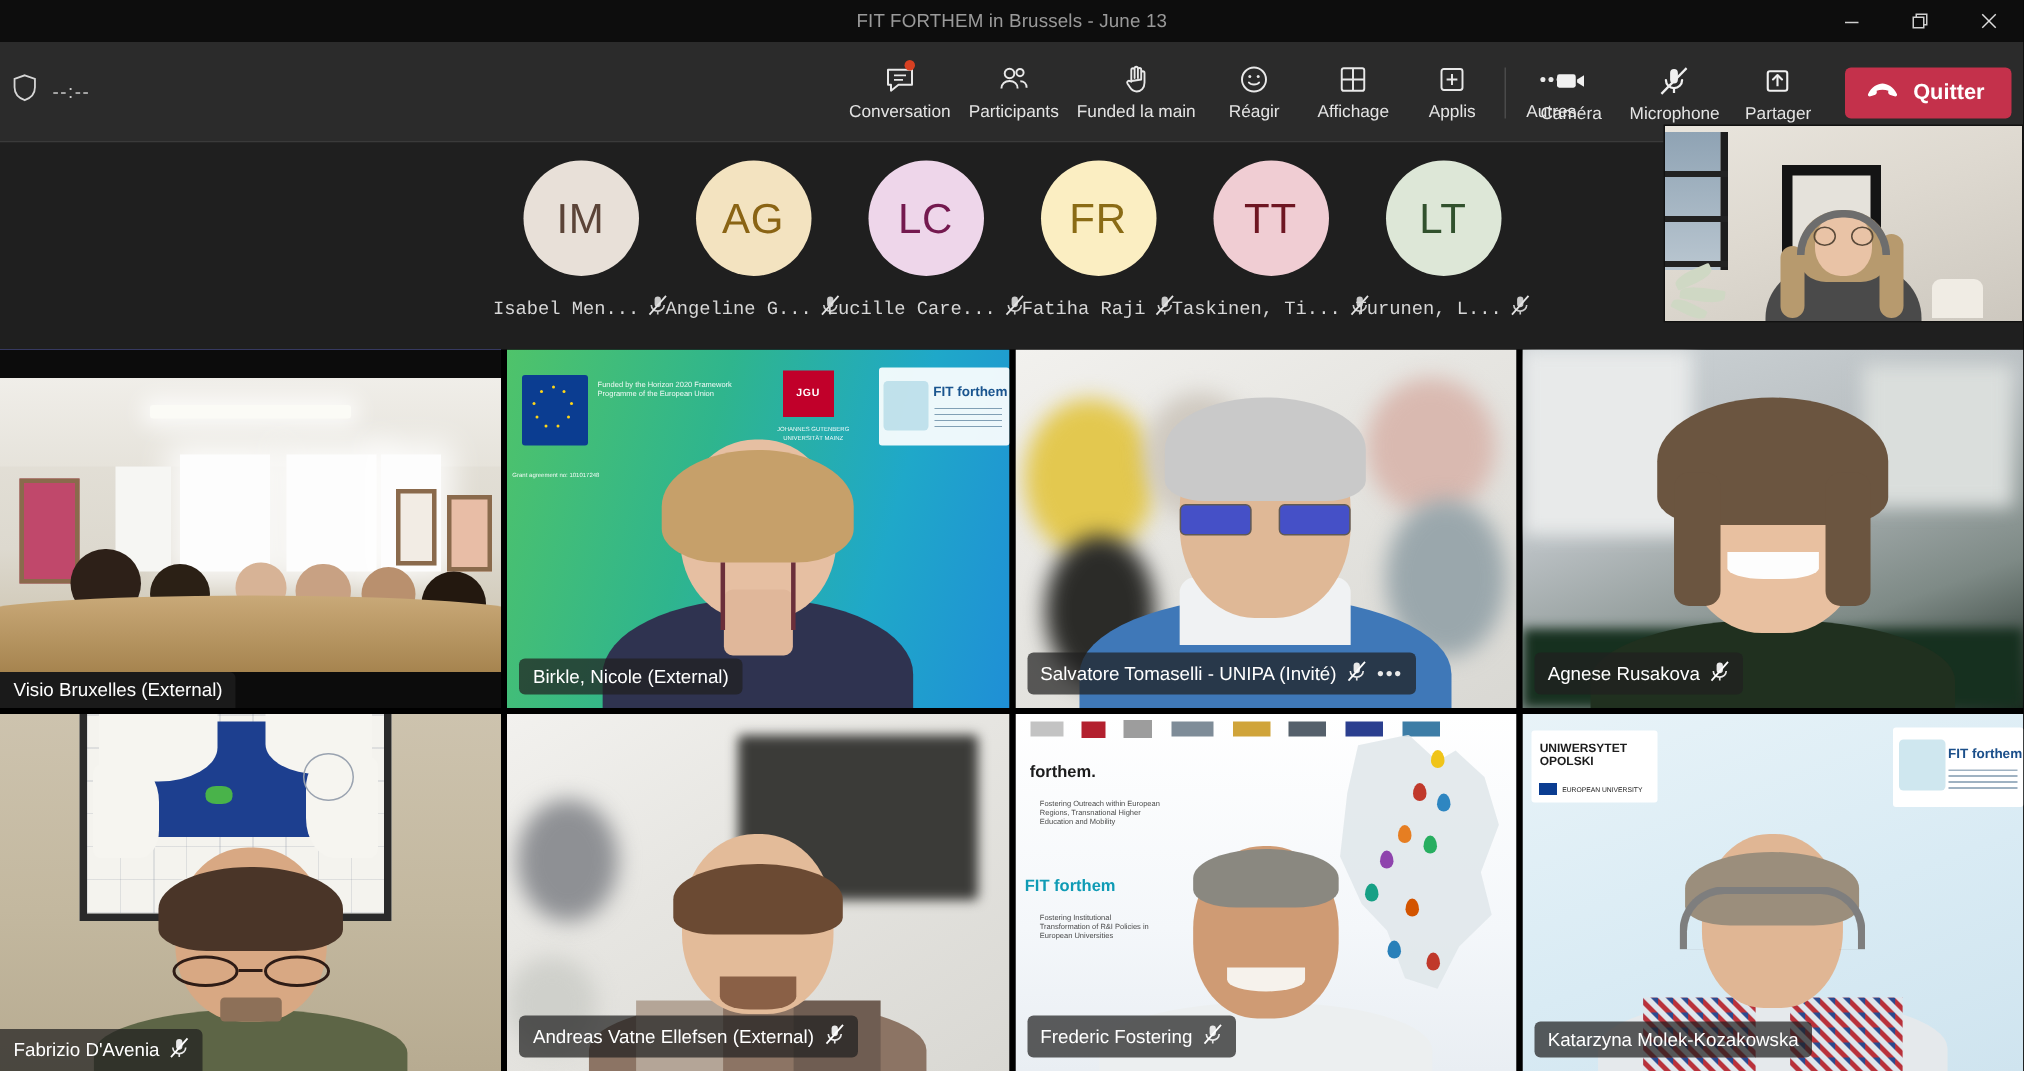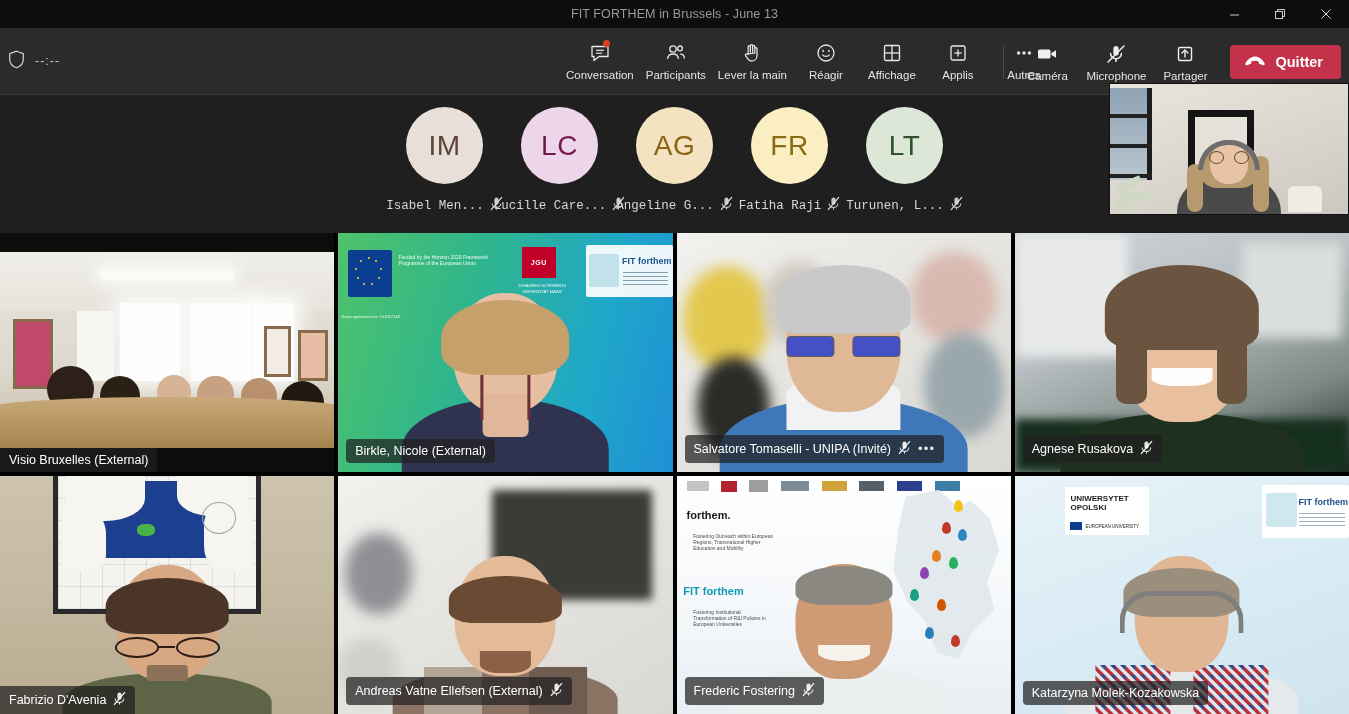--- a/index.html
+++ b/index.html
@@ -239,21 +239,21 @@
         </span>
         <span class="lbl">Participants</span>
       </div>
 
       <div class="tb-btn">
         <span class="ic">
           <svg width="24" height="24" viewBox="0 0 24 24">
             <path d="M8.2 13.5 V5.6 a1.1 1.1 0 0 1 2.2 0 V11 M10.4 11 V4.6 a1.1 1.1 0 0 1 2.2 0 V11 M12.6 11 V5.4 a1.1 1.1 0 0 1 2.2 0 V12 M14.8 12 V7.6 a1.1 1.1 0 0 1 2.2 0 v6.6 c0 3.4 -2.3 5.8 -5.2 5.8 c-2.2 0 -3.4 -1 -4.4 -2.6 L5.6 14.6 a1.15 1.15 0 0 1 1.8 -1.4 z" fill="none" stroke="#e8e8e8" stroke-width="1.25" stroke-linejoin="round" stroke-linecap="round"></path>
           </svg>
         </span>
-        <span class="lbl">Lever la main</span>
+        <span class="lbl">Funded la main</span>
       </div>
 
       <div class="tb-btn">
         <span class="ic">
           <svg width="24" height="24" viewBox="0 0 24 24">
             <circle cx="12" cy="12" r="8" fill="none" stroke="#e8e8e8" stroke-width="1.3"></circle>
             <circle cx="9.2" cy="10" r="1" fill="#e8e8e8"></circle>
             <circle cx="14.8" cy="10" r="1" fill="#e8e8e8"></circle>
             <path d="M8.6 14 c1.2 1.7 5.6 1.7 6.8 0" fill="none" stroke="#e8e8e8" stroke-width="1.3" stroke-linecap="round"></path>
           </svg>
@@ -355,42 +355,42 @@
               <rect x="4.4" y="1.6" width="4.2" height="7.2" rx="2.1" fill="#c9c9c9"></rect>
               <path d="M2.2 7.4 c0 2.3 1.9 4 4.3 4 s4.3 -1.7 4.3 -4" fill="none" stroke="#c9c9c9" stroke-width="1.1"></path>
               <line x1="6.5" y1="11.4" x2="6.5" y2="13.6" stroke="#c9c9c9" stroke-width="1.1"></line>
               <line x1="1" y1="13.8" x2="12" y2="1.2" stroke="#e4e4e4" stroke-width="1.2"></line>
             </svg>
         </span>
       </div>
     </div>
 
     <div class="av-cell">
-      <div class="av-circle" style="background:#eed6ea;color:#74194f;">
-        <span>LC</span>
+      <div class="av-circle" style="background:#f3e3c0;color:#8a6414;">
+        <span>AG</span>
       </div>
       <div class="av-row">
-        <span class="av-name">Lucille Care...</span>
+        <span class="av-name">Angeline G...</span>
         <span class="mic-off-s">
           <svg width="13" height="15" viewBox="0 0 13 15">
               <rect x="4.4" y="1.6" width="4.2" height="7.2" rx="2.1" fill="#c9c9c9"></rect>
               <path d="M2.2 7.4 c0 2.3 1.9 4 4.3 4 s4.3 -1.7 4.3 -4" fill="none" stroke="#c9c9c9" stroke-width="1.1"></path>
               <line x1="6.5" y1="11.4" x2="6.5" y2="13.6" stroke="#c9c9c9" stroke-width="1.1"></line>
               <line x1="1" y1="13.8" x2="12" y2="1.2" stroke="#e4e4e4" stroke-width="1.2"></line>
             </svg>
         </span>
       </div>
     </div>
 
     <div class="av-cell">
-      <div class="av-circle" style="background:#f3e3c0;color:#8a6414;">
-        <span>AG</span>
+      <div class="av-circle" style="background:#eed6ea;color:#74194f;">
+        <span>LC</span>
       </div>
       <div class="av-row">
-        <span class="av-name">Angeline G...</span>
+        <span class="av-name">Lucille Care...</span>
         <span class="mic-off-s">
           <svg width="13" height="15" viewBox="0 0 13 15">
               <rect x="4.4" y="1.6" width="4.2" height="7.2" rx="2.1" fill="#c9c9c9"></rect>
               <path d="M2.2 7.4 c0 2.3 1.9 4 4.3 4 s4.3 -1.7 4.3 -4" fill="none" stroke="#c9c9c9" stroke-width="1.1"></path>
               <line x1="6.5" y1="11.4" x2="6.5" y2="13.6" stroke="#c9c9c9" stroke-width="1.1"></line>
               <line x1="1" y1="13.8" x2="12" y2="1.2" stroke="#e4e4e4" stroke-width="1.2"></line>
             </svg>
         </span>
       </div>
     </div>
@@ -405,20 +405,36 @@
           <svg width="13" height="15" viewBox="0 0 13 15">
               <rect x="4.4" y="1.6" width="4.2" height="7.2" rx="2.1" fill="#c9c9c9"></rect>
               <path d="M2.2 7.4 c0 2.3 1.9 4 4.3 4 s4.3 -1.7 4.3 -4" fill="none" stroke="#c9c9c9" stroke-width="1.1"></path>
               <line x1="6.5" y1="11.4" x2="6.5" y2="13.6" stroke="#c9c9c9" stroke-width="1.1"></line>
               <line x1="1" y1="13.8" x2="12" y2="1.2" stroke="#e4e4e4" stroke-width="1.2"></line>
             </svg>
         </span>
       </div>
     </div>
 
+    <div class="av-cell">
+      <div class="av-circle" style="background:#f0cdd3;color:#6e1622;">
+        <span>TT</span>
+      </div>
+      <div class="av-row">
+        <span class="av-name">Taskinen, Ti...</span>
+        <span class="mic-off-s">
+          <svg width="13" height="15" viewBox="0 0 13 15">
+              <rect x="4.4" y="1.6" width="4.2" height="7.2" rx="2.1" fill="#c9c9c9"></rect>
+              <path d="M2.2 7.4 c0 2.3 1.9 4 4.3 4 s4.3 -1.7 4.3 -4" fill="none" stroke="#c9c9c9" stroke-width="1.1"></path>
+              <line x1="6.5" y1="11.4" x2="6.5" y2="13.6" stroke="#c9c9c9" stroke-width="1.1"></line>
+              <line x1="1" y1="13.8" x2="12" y2="1.2" stroke="#e4e4e4" stroke-width="1.2"></line>
+            </svg>
+        </span>
+      </div>
+    </div>
 
     <div class="av-cell">
       <div class="av-circle" style="background:#dde7d7;color:#31512d;">
         <span>LT</span>
       </div>
       <div class="av-row">
         <span class="av-name">Turunen, L...</span>
         <span class="mic-off-s">
           <svg width="13" height="15" viewBox="0 0 13 15">
               <rect x="4.4" y="1.6" width="4.2" height="7.2" rx="2.1" fill="#c9c9c9"></rect>
@@ -723,21 +739,21 @@
               <line x1="6.5" y1="11.4" x2="6.5" y2="13.6" stroke="#e8e8e8" stroke-width="1.1"></line>
               <line x1="1" y1="13.8" x2="12" y2="1.2" stroke="#fff" stroke-width="1.2"></line>
             </svg>
         </span>
       </div>
     </div>
 
     <div class="tile">
       <div class="scene">
         <div class="slide-lightblue"></div>
-        <div class="logo-box" style="left:2%;top:5%;width:25%;height:20%;margin-left:44px;">
+        <div class="logo-box" style="left:2%;top:5%;width:25%;height:20%;">
           <div style="position:absolute;left:6%;top:14%;font-size:8px;font-weight:700;color:#1c1c1c;line-height:9px;">UNIWERSYTET OPOLSKI</div>
           <div style="position:absolute;left:6%;bottom:10%;display:flex;align-items:center;gap:3px;">
             <span style="width:12px;height:8px;background:#0b3d91;display:block;"></span>
             <span style="font-size:4.5px;color:#222;">EUROPEAN UNIVERSITY</span>
           </div>
         </div>
         <div class="logo-box" style="right:0%;top:4%;width:26%;height:22%;">
           <div style="position:absolute;left:4%;top:16%;width:36%;height:64%;background:#cfe7ef;border-radius:3px;"></div>
           <div style="position:absolute;left:42%;top:22%;font-size:9px;font-weight:700;color:#1b4f8a;">FIT forthem</div>
           <div style="position:absolute;left:43%;top:54%;width:52%;height:26%;background:repeating-linear-gradient(180deg,#9fb2c2 0 1px,transparent 1px 4px);"></div>

